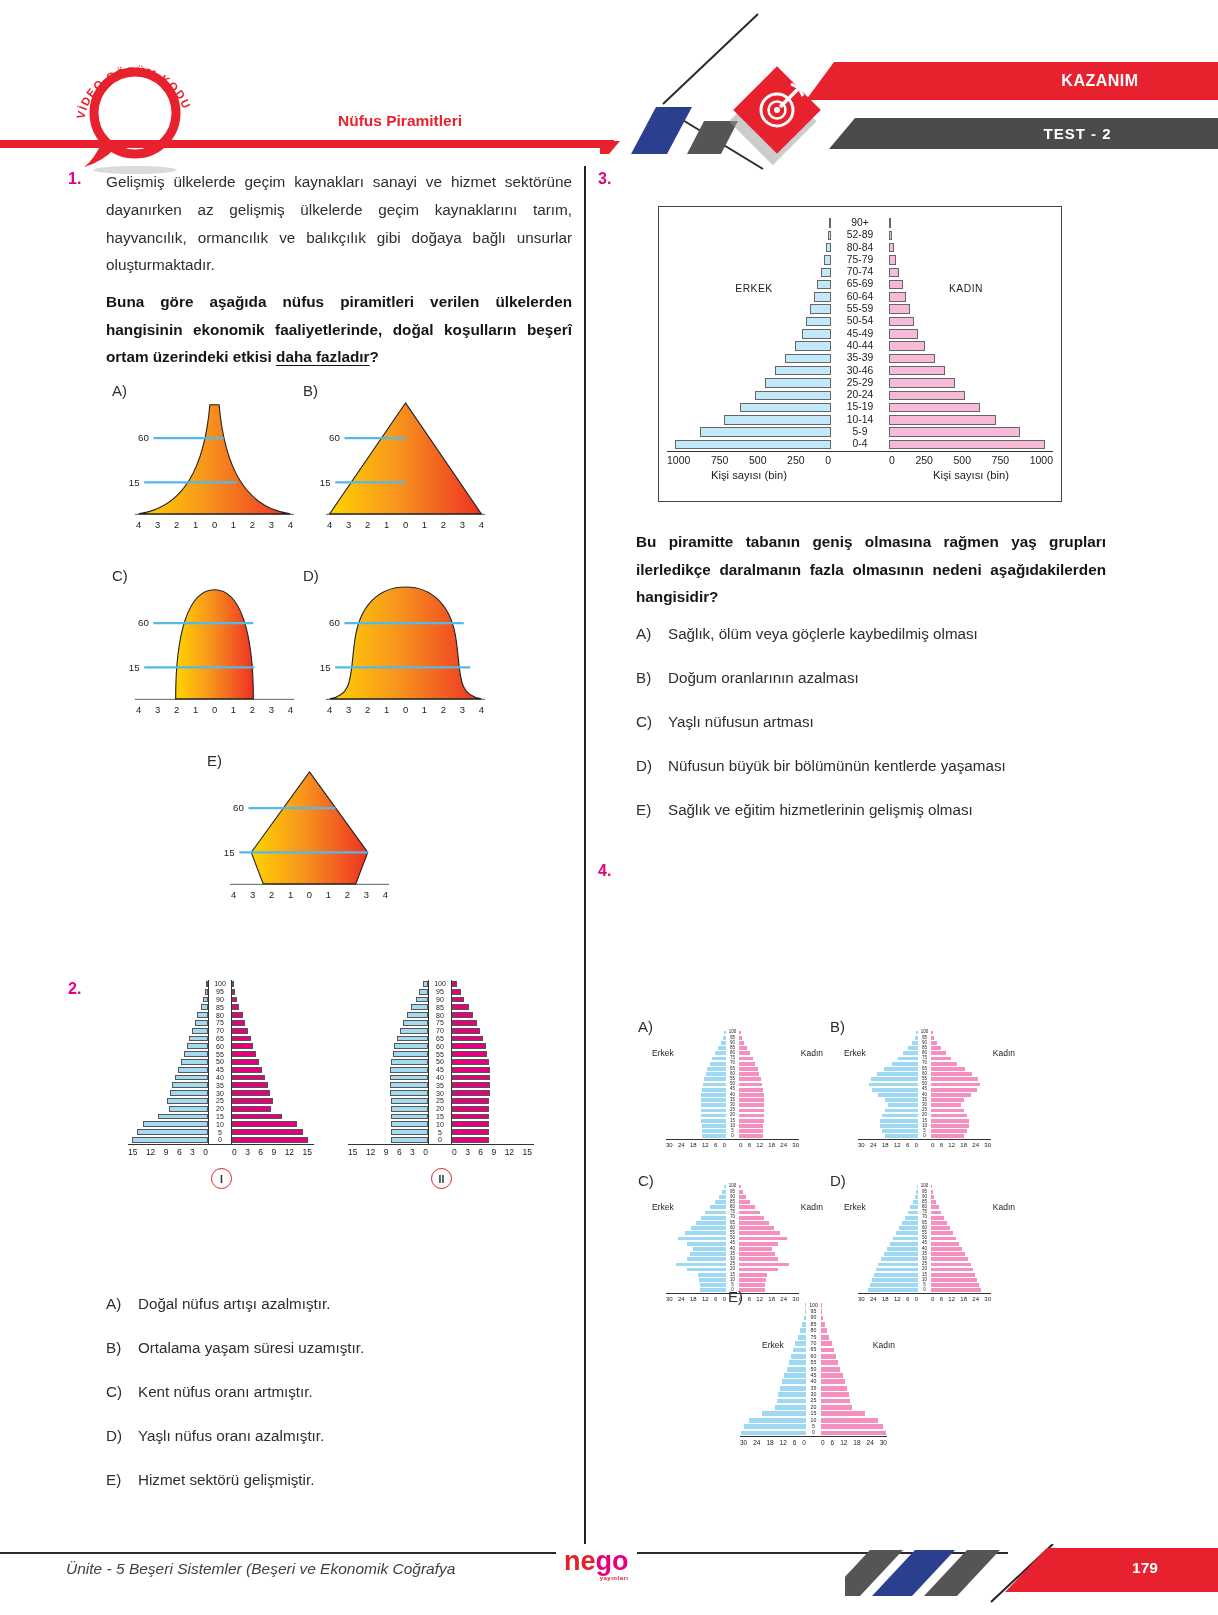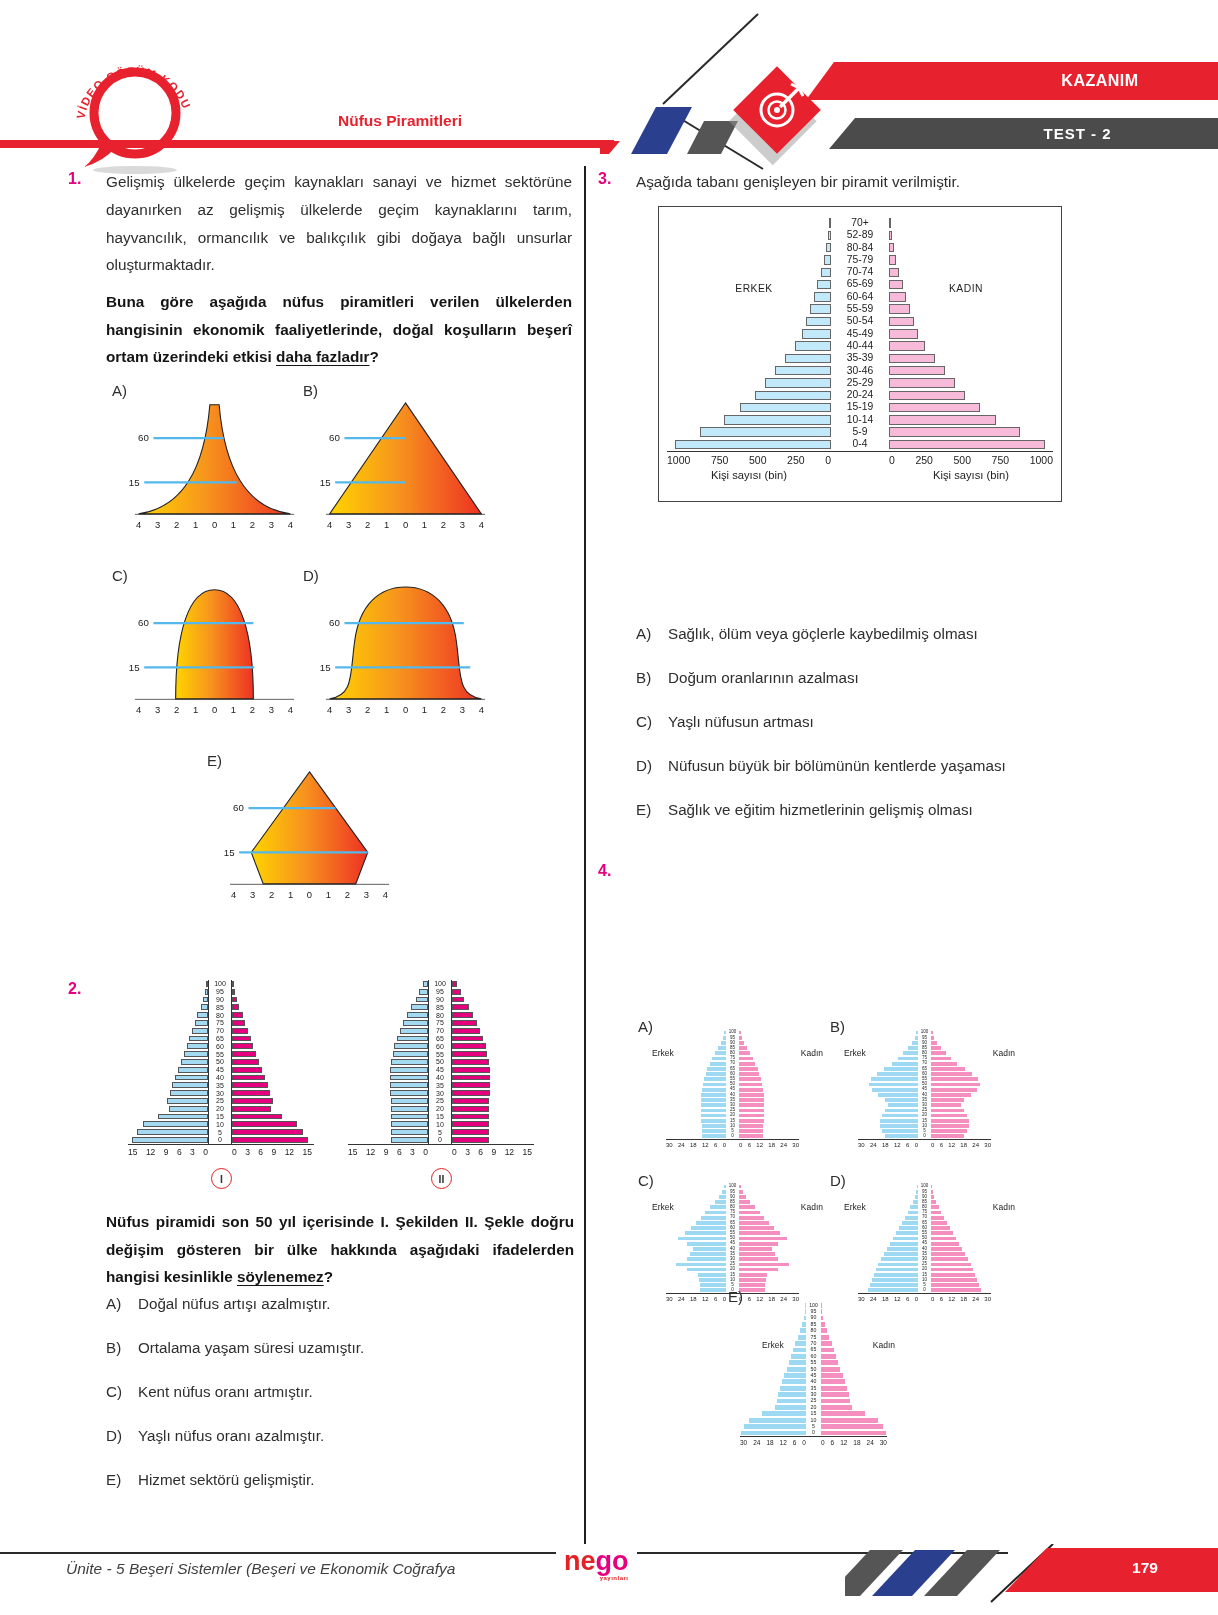--- a/index.html
+++ b/index.html
@@ -669,23 +669,20 @@
         </div>
       </div>
     </div>
   <div class="circ abs" style="left:211px;top:1168px;">
       <span>I</span>
     </div>
   <div class="circ abs" style="left:431px;top:1168px;">
       <span>II</span>
     </div>
 
-  <div class="abs qbold" style="left:106px;top:1208px;width:468px;">
-    <span>Nüfus piramidi son 50 yıl içerisinde I. Şekilden II. Şekle doğru değişim gösteren bir ülke hakkında aşağıdaki ifadelerden hangisi kesinlikle </span><span class="ul">söylenemez</span><span>?</span>
-  </div>
 
   <div class="abs opts" style="left:106px;top:1294px;width:466px;">
     <div class="opt">
         <span class="ol">A)</span>
         <span>Doğal nüfus artışı azalmıştır.</span>
       </div>
     <div class="opt">
         <span class="ol">B)</span>
         <span>Ortalama yaşam süresi uzamıştır.</span>
       </div>
@@ -697,32 +694,31 @@
         <span class="ol">D)</span>
         <span>Yaşlı nüfus oranı azalmıştır.</span>
       </div>
     <div class="opt">
         <span class="ol">E)</span>
         <span>Hizmet sektörü gelişmiştir.</span>
       </div>
   </div>
 
   <div class="abs qnum" style="left:598px;top:170px;">3.</div>
-  <div class="abs para" style="left:636px;top:168px;width:470px;">Aşağıda tabanı genişleyen bir piramit verilmiştir.</div>
 
   <div class="q3box" style="left:658px;top:206px;width:402px;height:294px;">
     <div class="sexlabel" style="left:20px;top:76px;width:150px;">ERKEK</div>
     <div class="sexlabel" style="right:20px;top:76px;width:150px;">KADIN</div>
     <div class="abs" style="left:8px;top:10px;width:386px;">
         <div class="prows">
           <div class="prow" style="height: 12.3px;">
             <div class="pzone pleft" style="width: 164px;">
               <div class="pbar" style="height: 9.5px; width: 1.968px; background: rgb(194, 233, 250); border: 1px solid rgb(102, 102, 102);"></div>
             </div>
-            <div class="pcenter" style="width: 58px; font-size: 10.3px;">70+</div>
+            <div class="pcenter" style="width: 58px; font-size: 10.3px;">90+</div>
             <div class="pzone" style="width: 164px;">
               <div class="pbar" style="height: 9.5px; width: 1.968px; background: rgb(248, 186, 217); border: 1px solid rgb(102, 102, 102);"></div>
             </div>
           </div>
           <div class="prow" style="height: 12.3px;">
             <div class="pzone pleft" style="width: 164px;">
               <div class="pbar" style="height: 9.5px; width: 3.28px; background: rgb(194, 233, 250); border: 1px solid rgb(102, 102, 102);"></div>
             </div>
             <div class="pcenter" style="width: 58px; font-size: 10.3px;">52-89</div>
             <div class="pzone" style="width: 164px;">
@@ -901,20 +897,21 @@
           </div>
         </div>
         <div class="ptitles" style="font-size: 11.2px;">
           <div class="ptz" style="width: 164px;">Kişi sayısı (bin)</div>
           <div style="width: 58px; flex-shrink: 0;"></div>
           <div class="ptz" style="width: 164px;">Kişi sayısı (bin)</div>
         </div>
       </div>
   </div>
 
+  <div class="abs qbold" style="left:636px;top:528px;width:470px;">Bu piramitte tabanın geniş olmasına rağmen yaş grupları ilerledikçe daralmanın fazla olmasının nedeni aşağıdakilerden hangisidir?</div>
 
   <div class="abs opts" style="left:636px;top:624px;width:472px;">
     <div class="opt">
         <span class="ol">A)</span>
         <span>Sağlık, ölüm veya göçlerle kaybedilmiş olması</span>
       </div>
     <div class="opt">
         <span class="ol">B)</span>
         <span>Doğum oranlarının azalması</span>
       </div>

